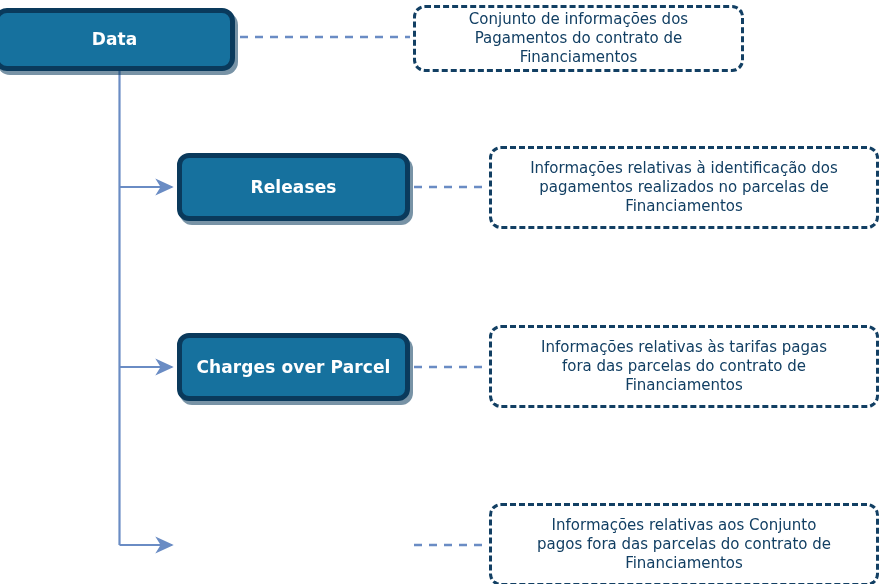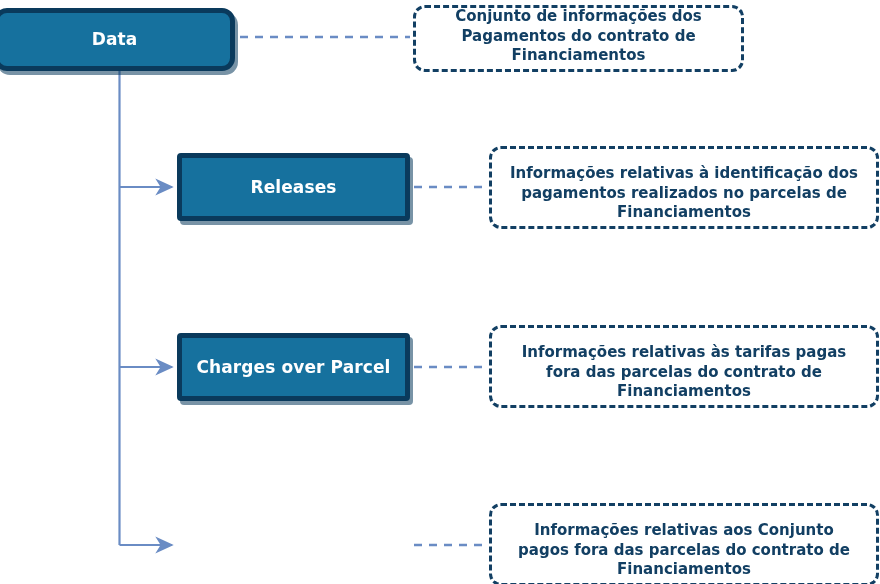--- a/index.html
+++ b/index.html
@@ -30,21 +30,21 @@
     height: 584px;
     pointer-events: none;
   }
 
   
   .node {
     position: absolute;
     box-sizing: border-box;
     background: #16719e;
     border: 5px solid #0a3a5c;
-    border-radius: 4px;
+    border-radius: 12px;
     display: flex;
     align-items: center;
     justify-content: center;
     color: #ffffff;
     text-align: center;
     box-shadow: 3px 4px 0 rgba(10,58,92,0.55);
   }
   .node-label {
     color: #ffffff;
     line-height: 1.1;
@@ -77,25 +77,24 @@
   .node-child-3 { top: 511px; }
 
   
   .annotation {
     position: absolute;
     box-sizing: border-box;
     border: 3px dashed #123f63;
     border-radius: 12px;
     background: #ffffff;
     display: flex;
-    align-items: flex-end;
+    align-items: center;
     justify-content: center;
     text-align: center;
     padding: 4px 10px;
-    font-weight: bold;
   }
   .annotation-text {
     color: #123f63;
     font-size: 15px;
     line-height: 1.28;
     white-space: pre-line;
   }
 
   .annotation-0 {
     left: 413px;

